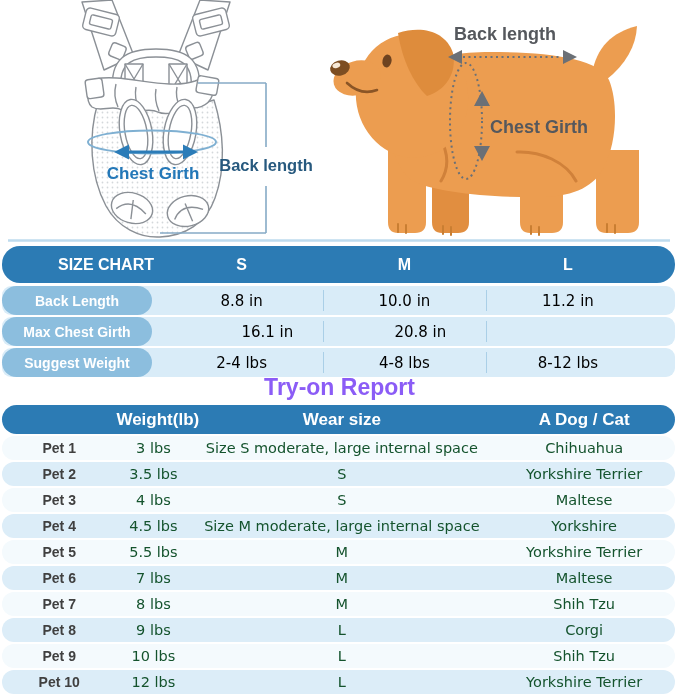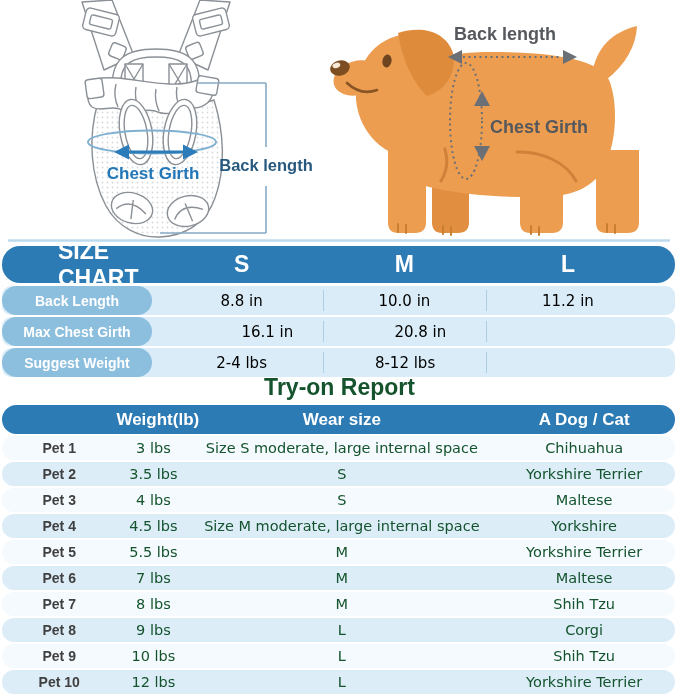--- a/index.html
+++ b/index.html
@@ -9,41 +9,41 @@
 
   
   .hero{position:absolute;top:0;left:0;}
   .t-cg-carrier{font-size:17px;font-weight:700;fill:#2478b8;}
   .t-bl-carrier{font-size:16.5px;font-weight:700;fill:#27597e;}
   .t-dog{font-size:18px;font-weight:700;fill:#55585d;}
 
   
   .size-header{position:absolute;left:2px;right:4px;top:246px;height:37px;
     background:#2c7bb4;border-radius:18px;display:flex;align-items:center;
-    color:#fff;font-weight:700;font-size:23px;}
+    color:#fff;font-weight:700;font-size:16px;}
   .size-header .c1{width:23.5%;padding-left:56px;box-sizing:border-box;text-align:left;}
   .size-header .c2,.size-header .c3{width:24.2%;text-align:center;}
   .size-header .c4{width:28.1%;text-align:center;padding-right:25px;box-sizing:border-box;}
 
   .srow{position:absolute;left:2px;right:4px;height:29px;background:#d9ecf8;
     border-radius:9px;display:flex;align-items:center;}
   .srow .c1{width:23.5%;}
   .srow .c2,.srow .c3{width:24.2%;text-align:center;}
   .srow .c4{width:28.1%;text-align:center;padding-right:25px;box-sizing:border-box;}
   .srow .val{font-family:"DejaVu Sans",sans-serif;font-size:15px;color:#000000;}
   .srow .vdiv{position:absolute;top:4px;bottom:4px;width:1px;background:#aacfe7;}
   .vdiv.d1{left:47.7%;} .vdiv.d2{left:71.9%;}
   .pill{position:absolute;left:0;top:0;height:29px;width:150px;background:#8cbede;
     border-radius:15px;display:flex;align-items:center;justify-content:center;
     color:#fff;font-weight:700;font-size:14px;}
   .srow1{top:286px;} .srow2{top:317px;padding-left:40px;} .srow3{top:348px;}
 
   
   .tryon-title{position:absolute;top:374px;left:0;width:100%;text-align:center;
-    font-size:23px;font-weight:700;color:#14532d;}
+    font-size:23px;font-weight:700;color:#8b5cf6;}
   .tryon-header{position:absolute;left:2px;right:4px;top:405px;height:29px;
     background:#2c7bb4;border-radius:15px;display:flex;align-items:center;
     color:#fff;font-weight:700;font-size:17px;}
   .tc1{width:17%;text-align:center;}
   .tc2{width:11%;text-align:center;}
   .tc3{width:45%;text-align:center;}
   .tc4{width:27%;text-align:center;}
   .tryon-rows{position:absolute;left:2px;right:4px;top:436px;display:flex;
     flex-direction:column;gap:2px;}
   .trow{height:24px;border-radius:12px;display:flex;align-items:center;}
@@ -184,20 +184,21 @@
     <div class="c4 val">20.8 in</div>
     <div class="vdiv d1"></div>
     <div class="vdiv d2"></div>
   </div>
 
   <div class="srow srow3">
     <div class="c1">
         <div class="pill">Suggest Weight</div>
       </div>
     <div class="c2 val">2-4 lbs</div>
+    <div class="c3 val">4-8 lbs</div>
     <div class="c4 val">8-12 lbs</div>
     <div class="vdiv d1"></div>
     <div class="vdiv d2"></div>
   </div>
 
   <div class="tryon-title">Try-on Report</div>
 
   <div class="tryon-header">
     <div class="tc1"></div>
     <div class="tc2">Weight(lb)</div>

